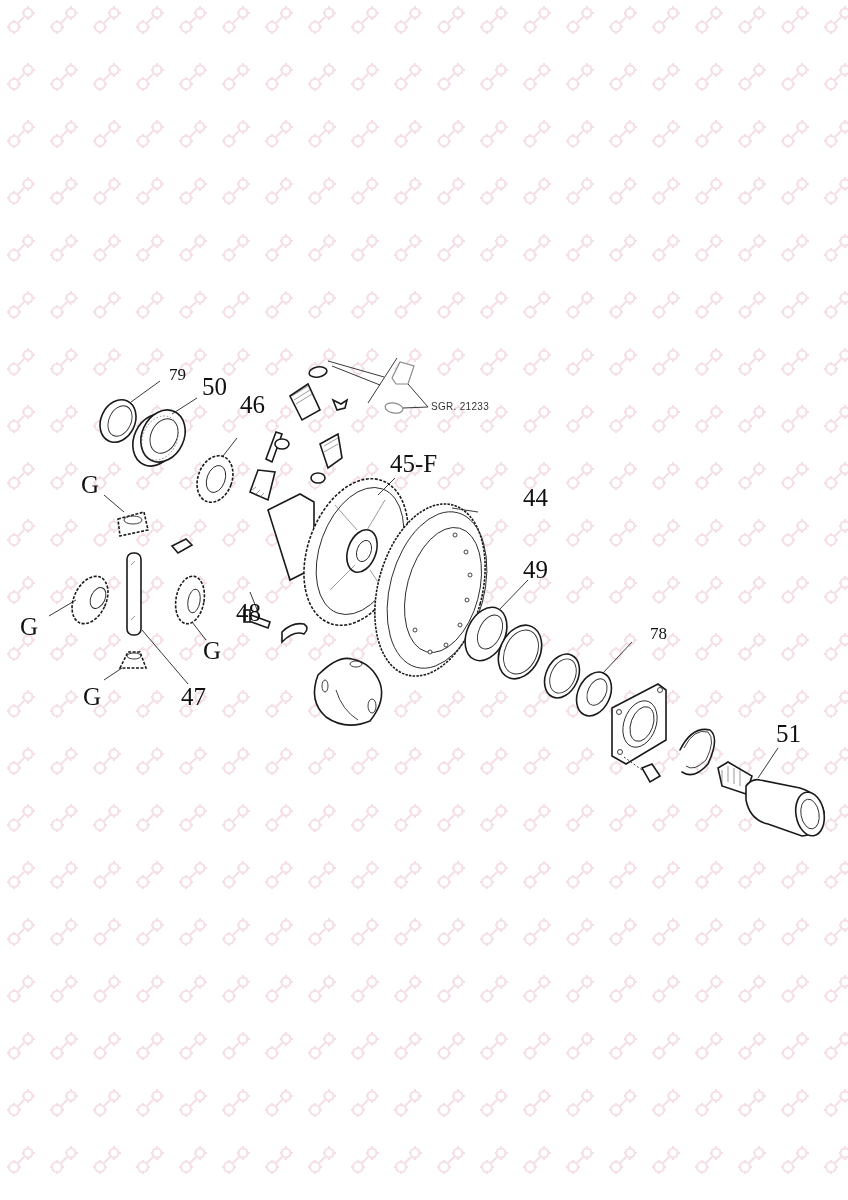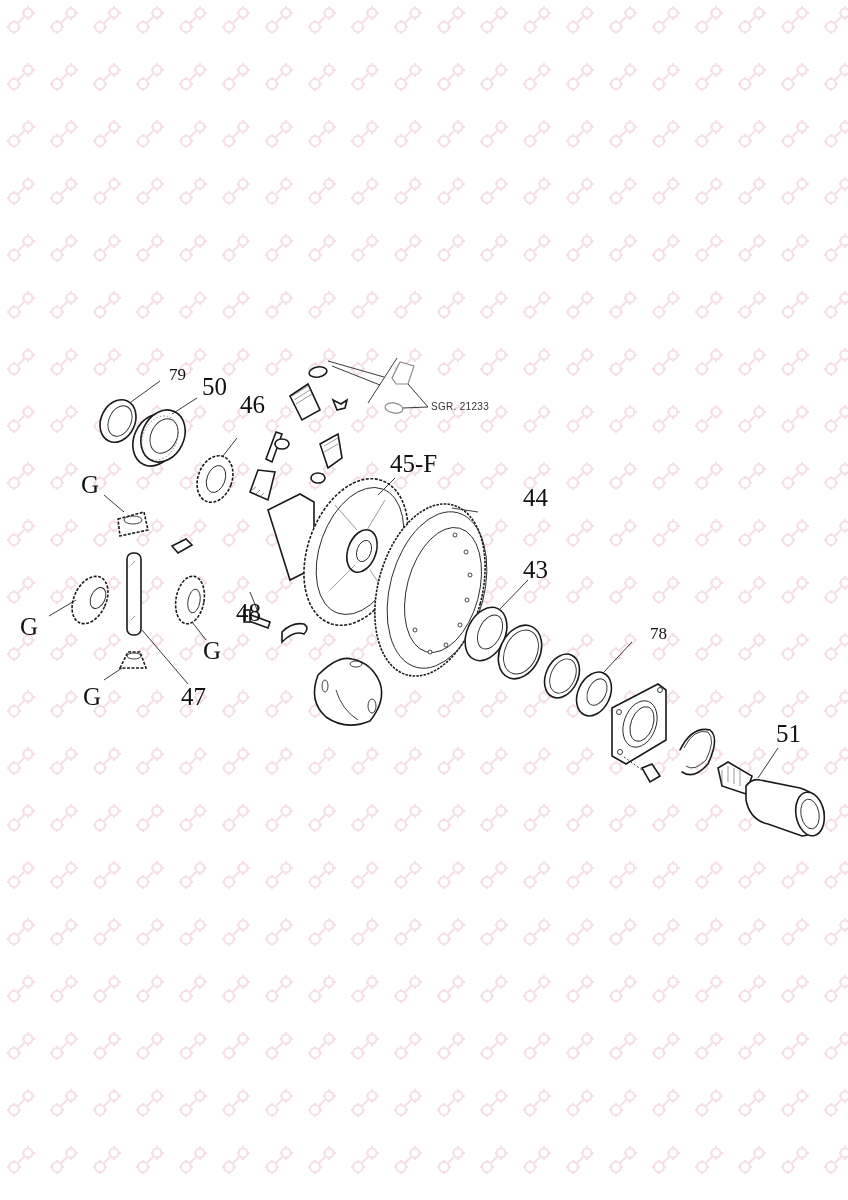--- a/index.html
+++ b/index.html
@@ -192,16 +192,16 @@
 <span class="part-label big" style="left:202px; top:374px;">50</span>
 <span class="part-label big" style="left:240px; top:392px;">46</span>
 <span class="part-label big" style="left:390px; top:451px;">45-F</span>
 <span class="part-label big" style="left:479px; top:485px;margin-left:44px;">44</span>
 <span class="part-label big" style="left:81px; top:472px;">G</span>
 <span class="part-label big" style="left:20px; top:614px;">G</span>
 <span class="part-label big" style="left:203px; top:638px;">G</span>
 <span class="part-label big" style="left:83px; top:684px;">G</span>
 <span class="part-label big" style="left:181px; top:684px;">47</span>
 <span class="part-label big" style="left:236px; top:567px;margin-top:33px;">48</span>
-<span class="part-label big" style="left:523px; top:557px;">43</span>
+<span class="part-label big" style="left:523px; top:557px;">49</span>
 <span class="part-label small" style="left:634px; top:625px;margin-left:16px;">78</span>
 <span class="part-label big" style="left:776px; top:721px;">51</span>
 <span class="part-label ref" style="left:431px; top:402px;">SGR. 21233</span>
 
 </body></html>

